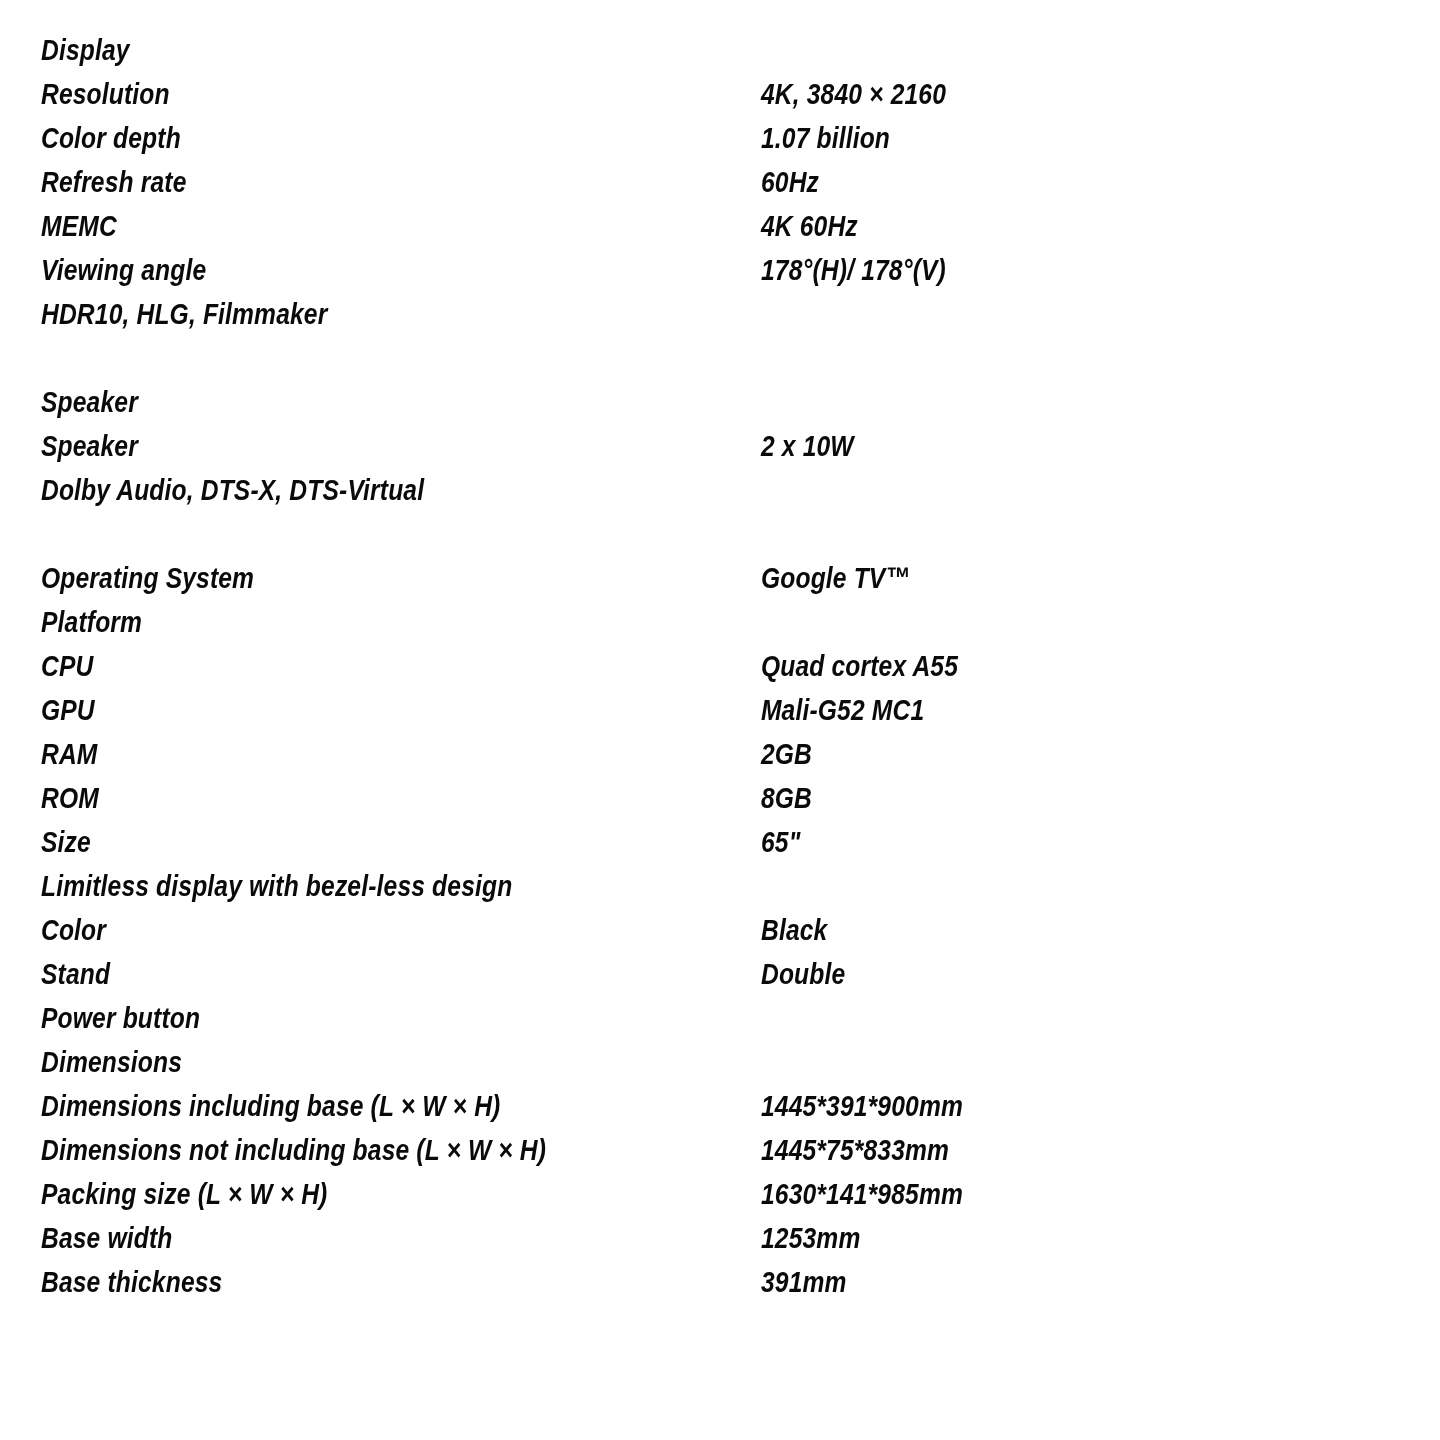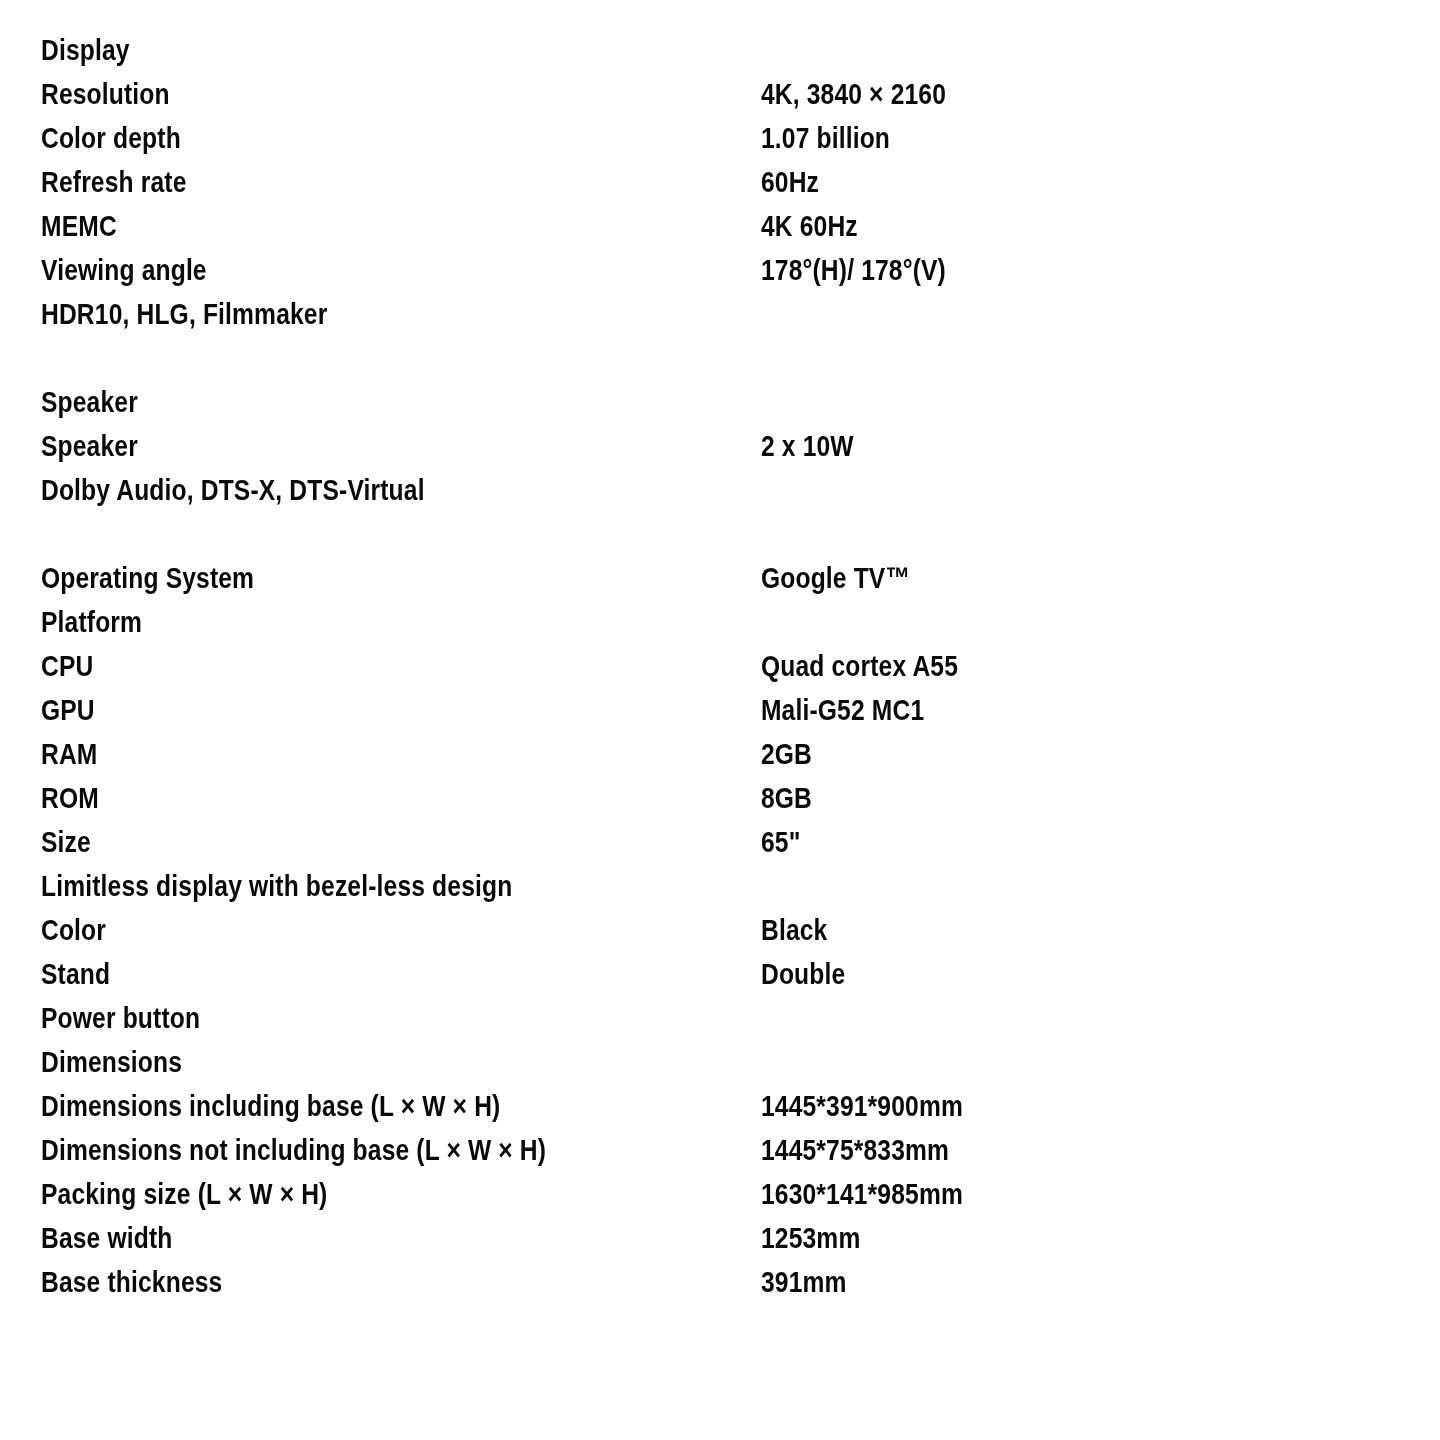--- a/index.html
+++ b/index.html
@@ -13,20 +13,21 @@
       overflow: hidden;
       position: relative;
       font-family: "Liberation Sans", sans-serif;
       color: #0a0a0a;
     }
     .spec-list {
       position: absolute;
       left: 41px;
       top: 28px;
       width: 1360px;
+      font-style: italic;
     }
     .row {
       display: flex;
       height: 44px;
       align-items: center;
       font-size: 30px;
       font-weight: bold;
       letter-spacing: 0.2px;
       transform: scaleX(0.82);
       transform-origin: left center;

